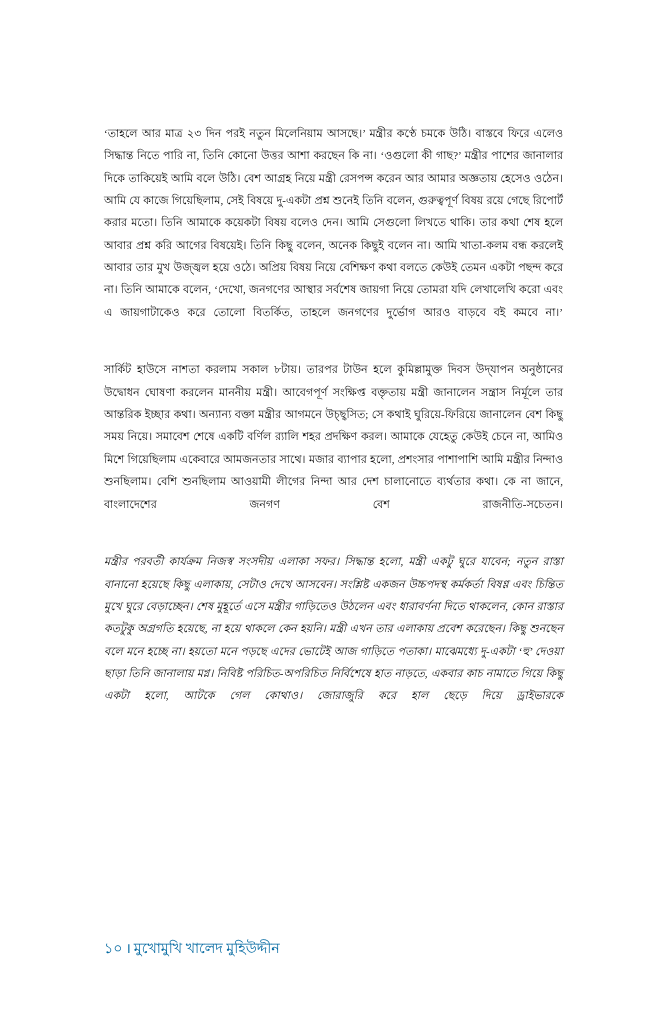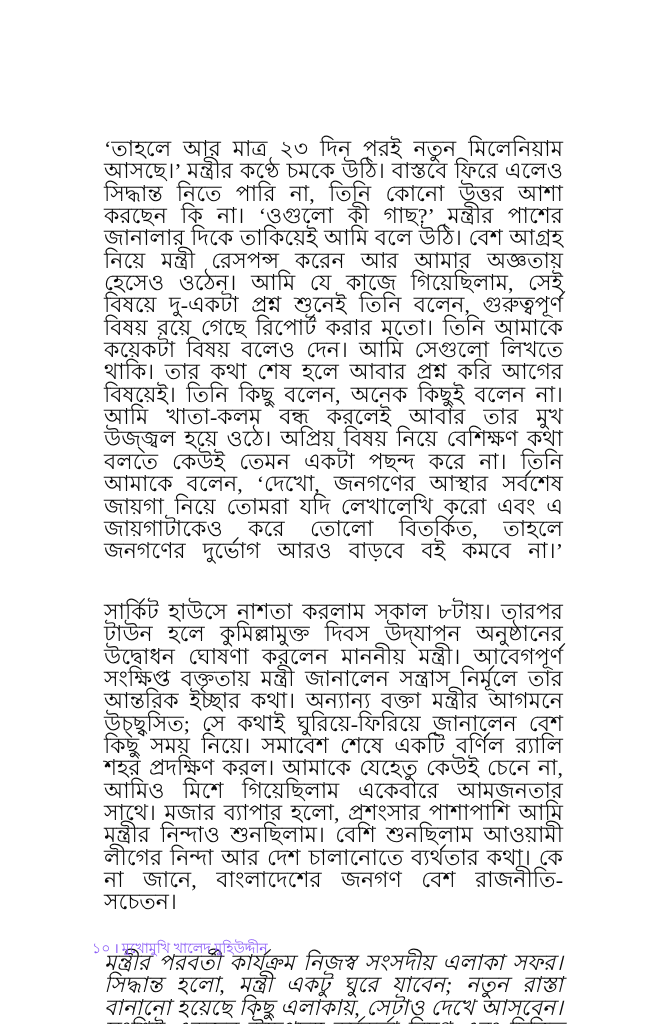--- a/index.html
+++ b/index.html
@@ -24,24 +24,24 @@
   }
 
   .text-block {
     position: absolute;
     left: 104px;
     top: 122px;
     width: 459px;
   }
 
   .para {
-    margin: 16px 0 13px 0;
+    margin: 0 0 13px 0;
     text-align: justify;
     text-justify: inter-word;
-    font-size: 22px;
+    font-size: 11px;
     line-height: 22.35px;
     letter-spacing: 0.02px;
     word-spacing: 0.2px;
     color: #0b0b0b;
     font-family: "Liberation Serif", "DejaVu Serif", serif;
     hyphens: none;
   }
 
   .para:last-child {
     margin-bottom: 0;
@@ -50,26 +50,26 @@
 
   
   .para::after {
     content: "";
     display: inline-block;
     width: 100%;
   }
 
   .footer {
     position: absolute;
-    left: 92px;
+    left: 104px;
     top: 938px;
     width: 459px;
     font-size: 14.2px;
     line-height: 20px;
-    color: #8b5cf6;
+    color: #0369a1;
     font-family: "Liberation Serif", "DejaVu Serif", serif;
     text-align: left;
     white-space: nowrap;
   }
 
   .footer .sep {
     padding: 0 3px;
   }
 </style>
 </head>

